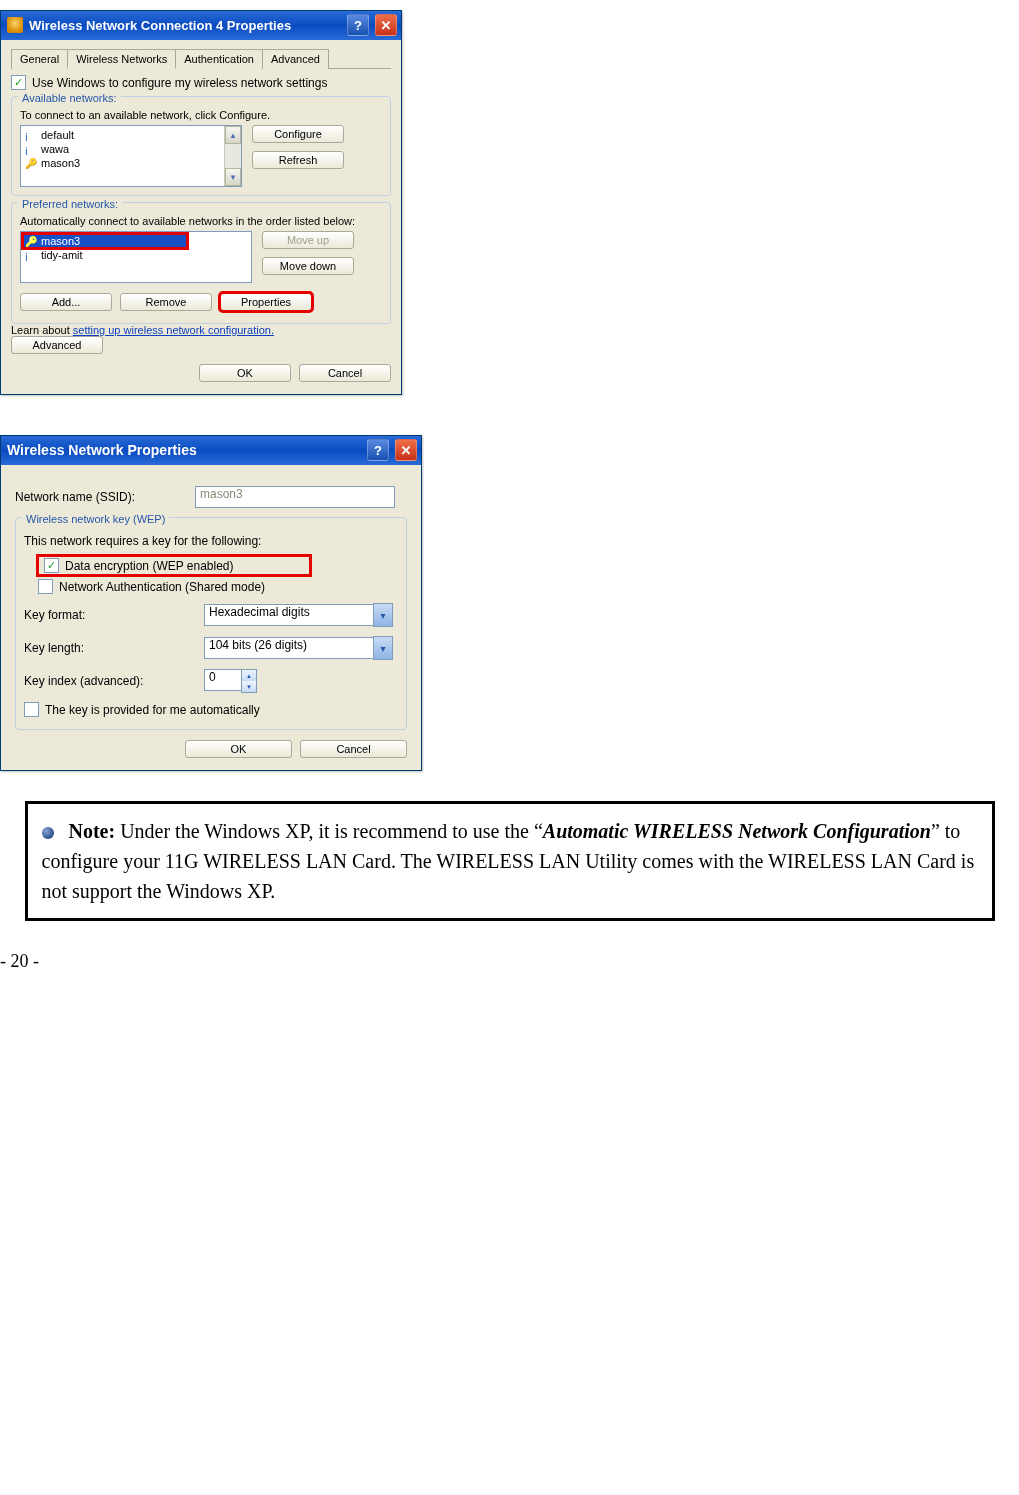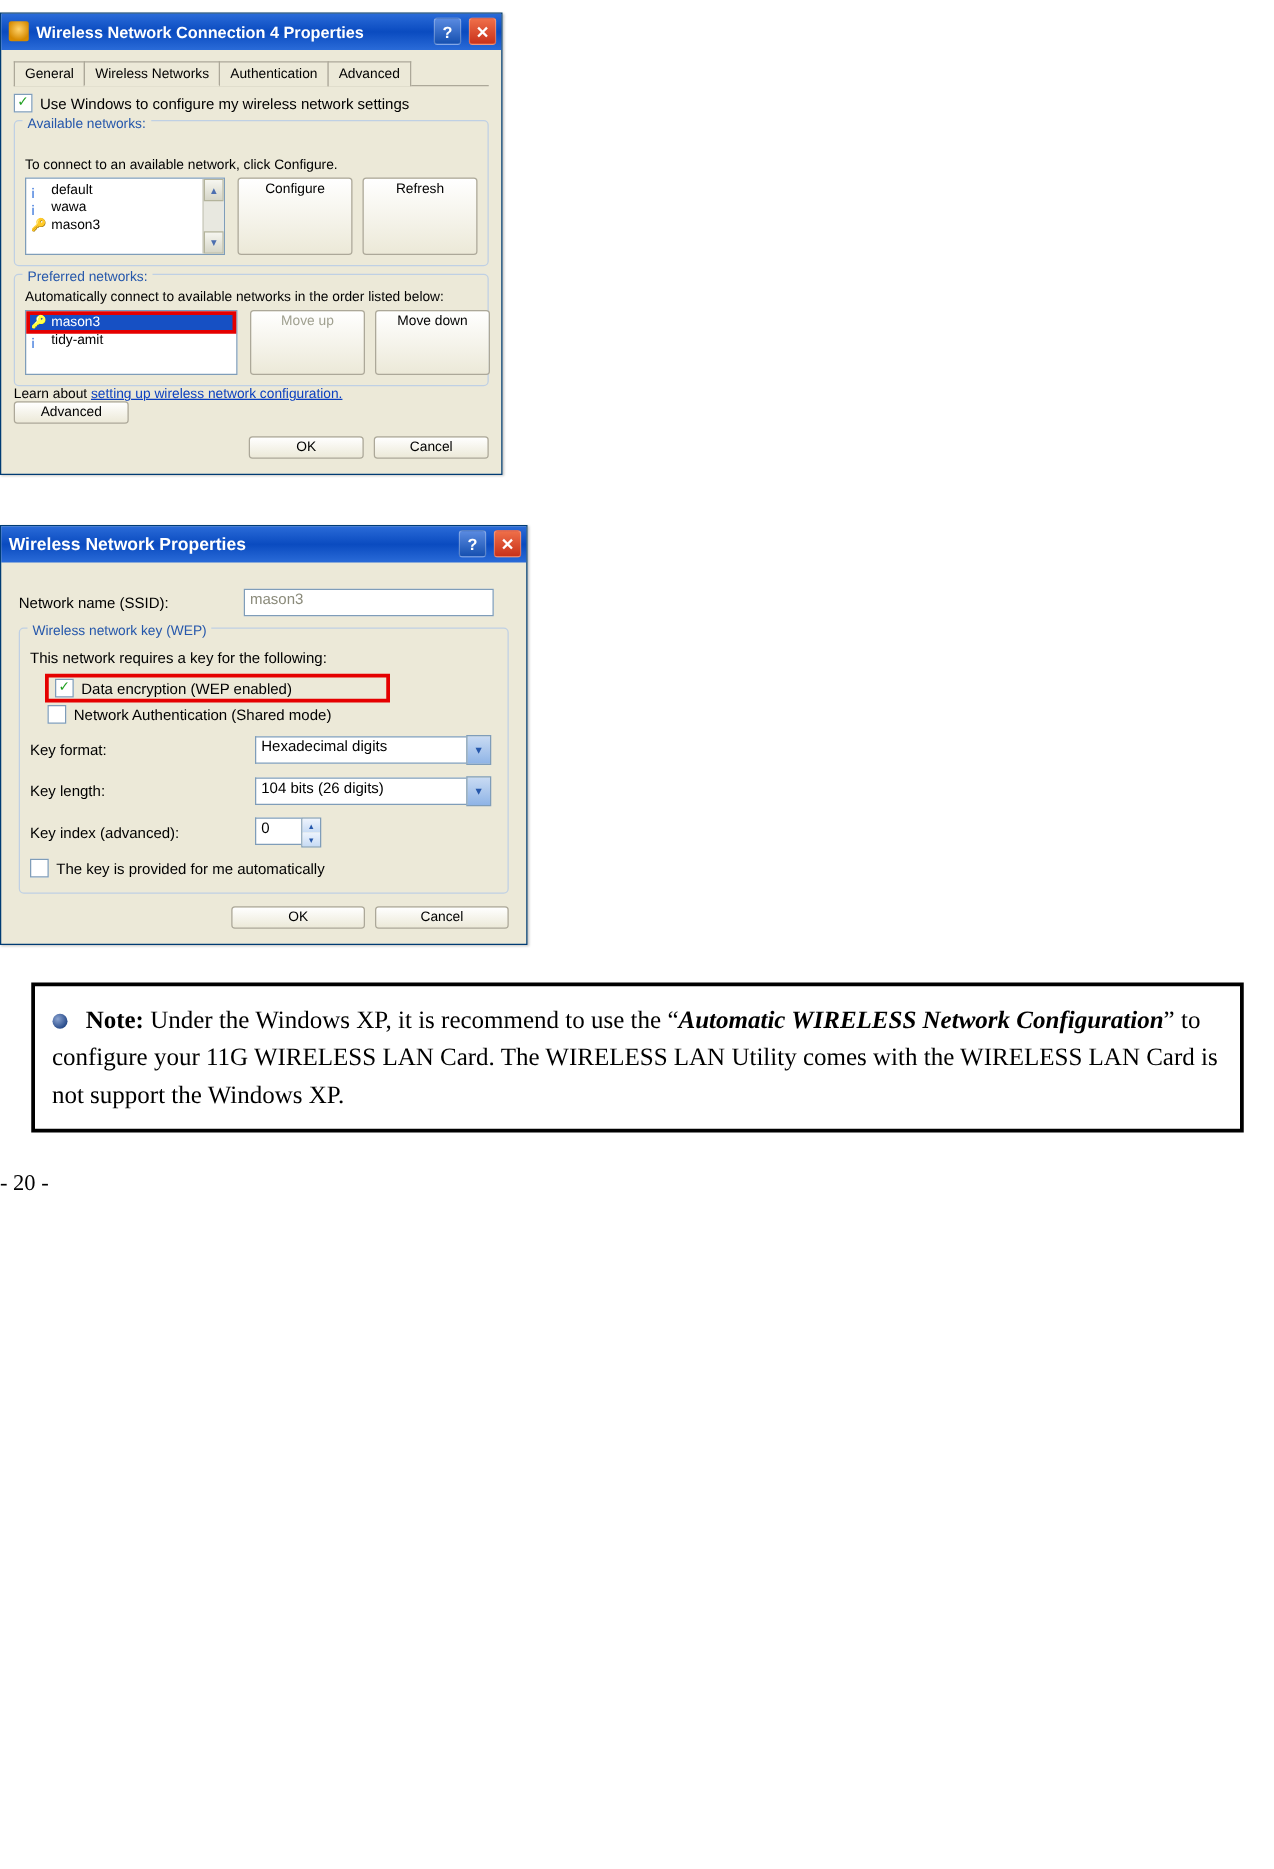--- a/index.html
+++ b/index.html
@@ -103,21 +103,21 @@
   .list-inner { padding:2px; }
   .list-item { display:flex; align-items:center; gap:4px; font-size:11px; padding:1px 2px;}
   .list-item.selected { background:#1650c4; color:#fff; }
   .scroll {
     position:absolute; right:0; top:0; bottom:0; width:16px;
     background:#e8e8e0;
     border-left:1px solid #c9c9bc;
     display:flex; flex-direction:column; justify-content:space-between;
   }
   .sc-btn { height:16px; background:linear-gradient(#f6f6f0,#d6d6c8); border:1px solid #b4b49c; font-size:9px; display:flex; align-items:center; justify-content:center; color:#4c6fb0;}
-  .side-col { display:flex; flex-direction:row; gap:8px; margin-left:10px;}
+  .side-col { display:flex; flex-direction:column; gap:8px; margin-left:10px;}
   .xp-btn {
     min-width:70px;
     padding: 2px 10px;
     background: linear-gradient(#fff,#ece9d8);
     border: 1px solid #aca899;
     border-radius: 3px;
     font-size: 11px;
     text-align:center;
   }
   .xp-btn.disabled { color:#a0a090; }
@@ -209,21 +209,21 @@
       </div>
 
       <div class="row">
         <span class="xp-check">✓</span>
         <span>Use Windows to configure my wireless network settings</span>
       </div>
 
       <div class="fieldset">
         <span class="legend">Available networks:</span>
         <div class="content">
-          <div style="font-size:11px; margin-bottom:4px;margin-top:17px;">To connect to an available network, click Configure.</div>
+          <div style="font-size:11px; margin-bottom:4px;">To connect to an available network, click Configure.</div>
           <div class="flexrow">
             <div class="listbox">
               <div class="list-inner">
                 <div class="list-item">
                     <span class="net-icon info"></span>
                     <span>default</span>
                   </div>
                 <div class="list-item">
                     <span class="net-icon info"></span>
                     <span>wawa</span>
@@ -261,20 +261,25 @@
                   <span class="net-icon info"></span>
                   <span>tidy-amit</span>
                 </div>
               </div>
             </div>
             <div class="side-col">
               <div class="xp-btn disabled">Move up</div>
               <div class="xp-btn">Move down</div>
             </div>
           </div>
+          <div class="row" style="gap:8px; margin-top:10px;">
+            <div class="xp-btn">Add...</div>
+            <div class="xp-btn">Remove</div>
+            <div class="xp-btn red-box">Properties</div>
+          </div>
         </div>
       </div>
 
       <div class="flexrow" style="margin-top:0; align-items:flex-start;flex-direction:column;">
         <div style="flex:1; font-size:11px;">
           <span>Learn about </span><span class="link">setting up wireless network configuration.</span>
         </div>
         <div class="xp-btn">Advanced</div>
       </div>
 

